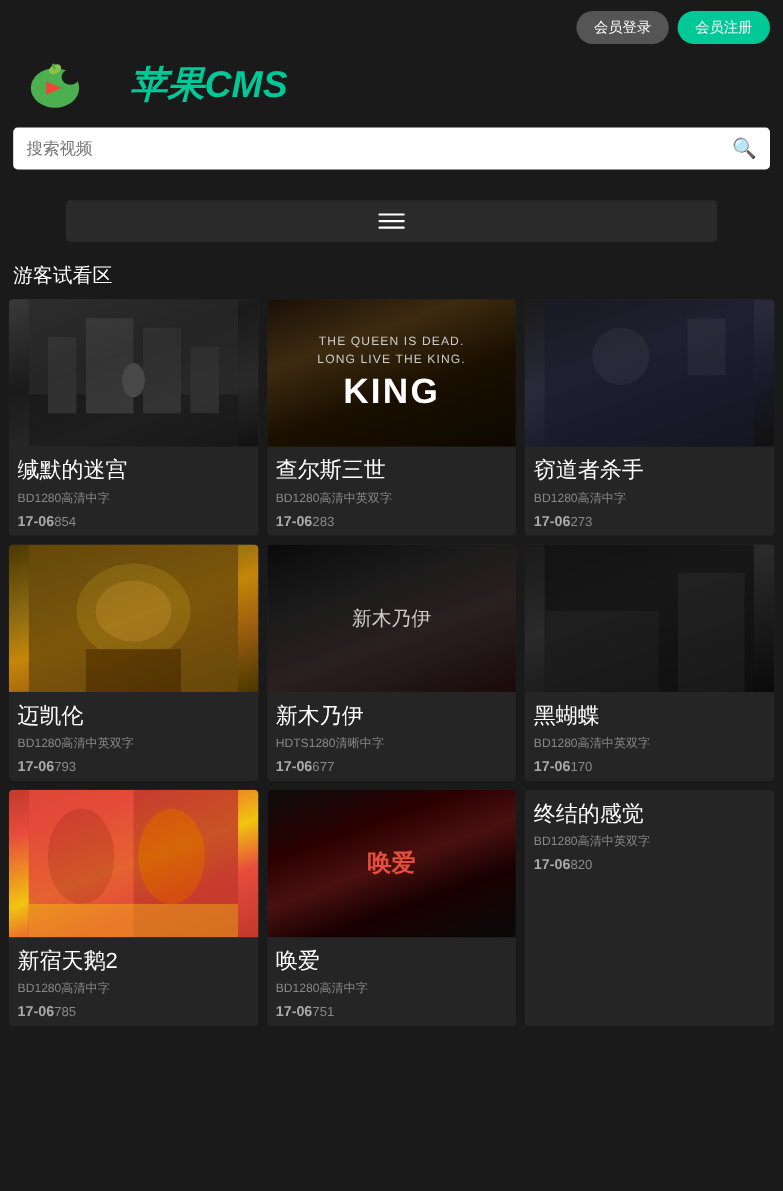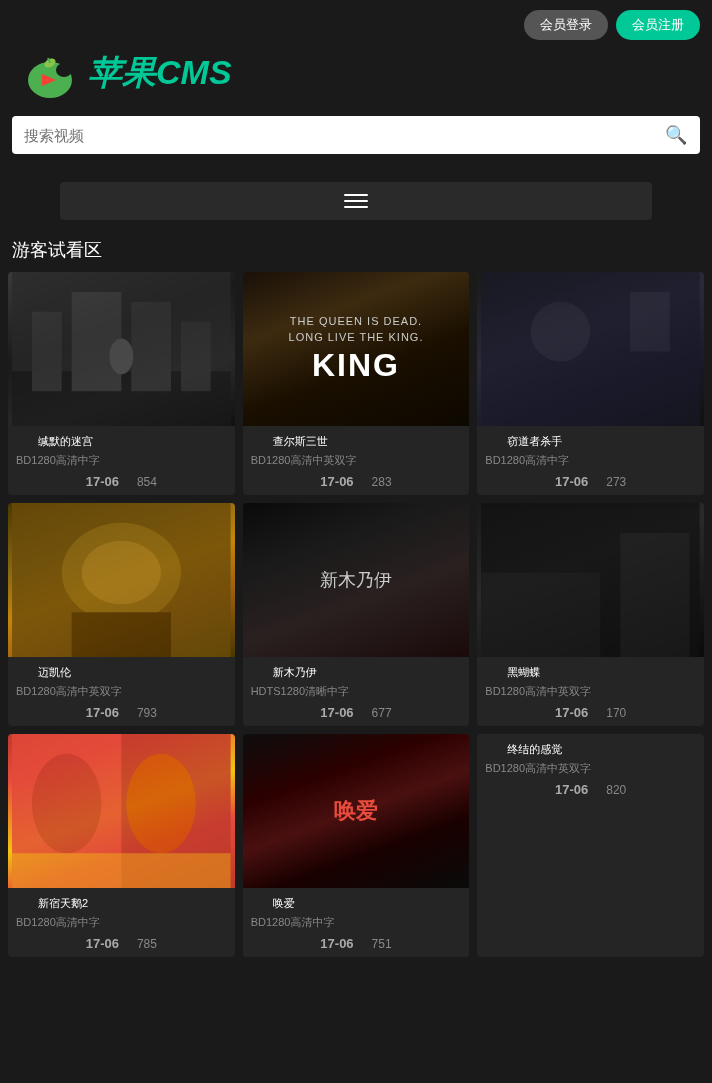--- a/index.html
+++ b/index.html
@@ -33,22 +33,23 @@
       color: #fff;
       border: none;
       border-radius: 20px;
       padding: 6px 16px;
       font-size: 13px;
       cursor: pointer;
     }
 
     .logo-area {
       display: flex;
-      align-items: flex-start;
+      align-items: flex-end;
       padding: 0 20px 16px 20px;
+      gap: 30px;
     }
     .logo-icon {
       width: 60px;
       height: 50px;
       margin-right: 8px;
       flex-shrink: 0;
     }
     .logo-text {
       font-size: 34px;
       font-weight: bold;
@@ -123,41 +124,39 @@
       border-radius: 4px;
       overflow: hidden;
       cursor: pointer;
     }
 
     .movie-info {
       padding: 8px 8px 6px 8px;
     }
 
     .movie-title {
-      font-size: 11px;
+      font-size: 20px;
       color: #fff;
       margin-bottom: 4px;
       font-weight: 500;
       white-space: nowrap;
       overflow: hidden;
       text-overflow: ellipsis;
-      margin-left: 22px;
     }
 
     .movie-tag {
       font-size: 11px;
       color: #888;
       margin-bottom: 6px;
     }
 
     .movie-meta {
       display: flex;
-      justify-content: center;
+      justify-content: flex-start;
       align-items: center;
-      gap: 18px;
     }
 
     .movie-date {
       font-size: 13px;
       color: #aaa;
       font-weight: bold;
     }
 
     .movie-views {
       font-size: 12px;
@@ -197,21 +196,21 @@
       background: linear-gradient(160deg, #0d0d0d 0%, #2c0000 30%, #4a1010 50%, #1a0000 70%, #0a0a0a 100%);
     }
     
     .poster-img-9 {
       background: linear-gradient(160deg, #1a1a2a 0%, #2a2a3a 30%, #3a3a4a 50%, #2a2a3a 70%, #1a1a2a 100%);
     }
 
     .poster-text-overlay {
       position: relative;
       width: 100%;
-      height: 154px;
+      height: 134px;
       display: flex;
       flex-direction: column;
       align-items: center;
       justify-content: center;
       overflow: hidden;
     }
 
     .king-title {
       font-size: 11px;
       color: #ccc;

